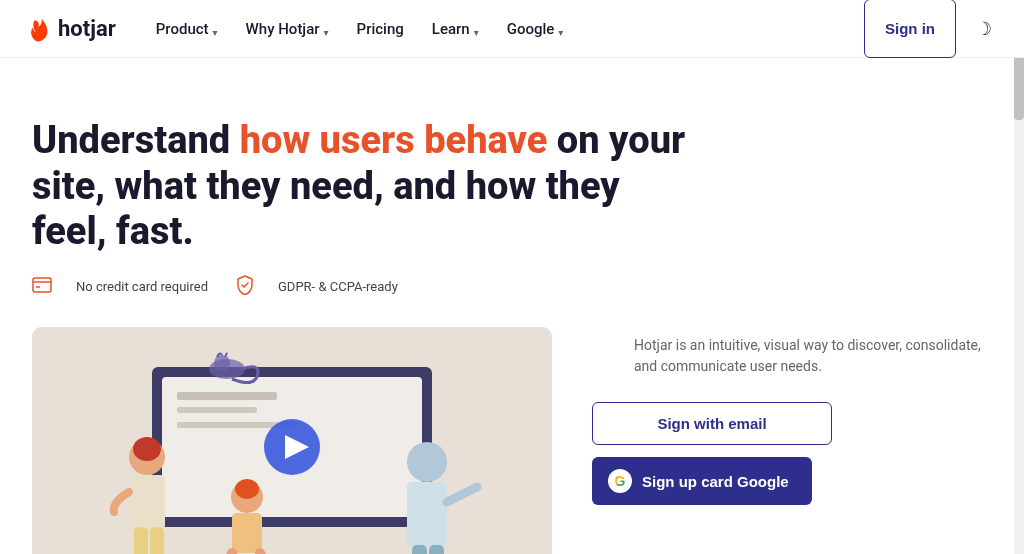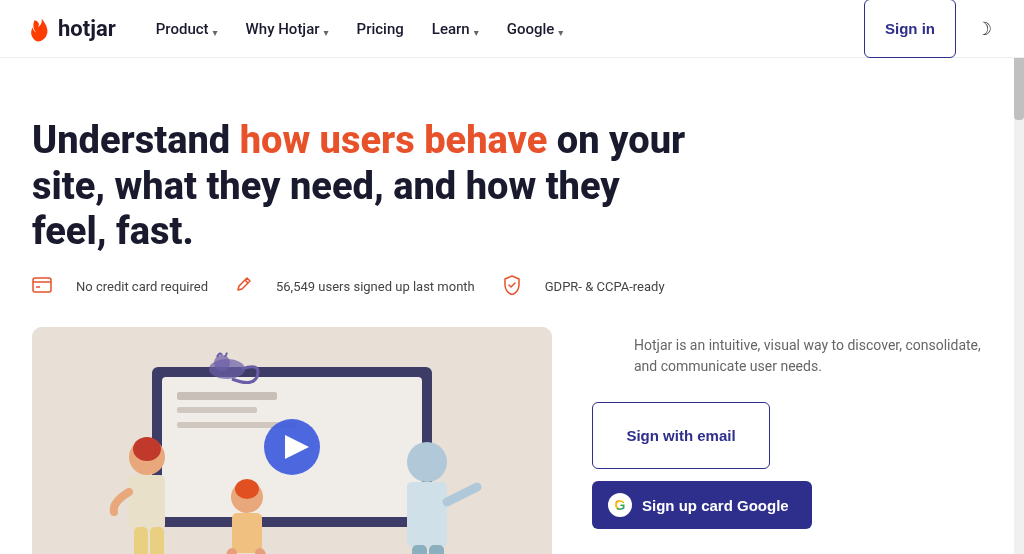--- a/index.html
+++ b/index.html
@@ -188,22 +188,22 @@
     }
     .right-panel .description {
       font-size: 14px;
       color: #666;
       line-height: 1.55;
       margin-bottom: 24px;
       margin-left: 42px;
     }
     .btn-email {
       display: block;
-      width: 178px;
-      padding: 24px 16px;
+      width: 240px;
+      padding: 12px 16px;
       border: 1.5px solid #2e2e8c;
       border-radius: 6px;
       background: #fff;
       color: #2e2e8c;
       font-size: 15px;
       font-weight: 600;
       cursor: pointer;
       text-align: center;
       margin-bottom: 12px;
     }
@@ -294,29 +294,20 @@
         <svg width="20" height="16" viewBox="0 0 20 16" fill="none">
             <rect x="1" y="1" width="18" height="14" rx="2" stroke="#e8522a" stroke-width="1.5"></rect>
             <line x1="1" y1="5" x2="19" y2="5" stroke="#e8522a" stroke-width="1.5"></line>
             <line x1="4" y1="10" x2="8" y2="10" stroke="#e8522a" stroke-width="1.5"></line>
           </svg>
       </span>
       <span>No credit card required</span>
     </div>
     <div class="badge">
       <span class="badge-icon">
-        <svg width="16" height="18" viewBox="0 0 16 18" fill="none">
-            <path d="M2 14l1-4 8-8 3 3-8 8-4 1z" stroke="#e8522a" stroke-width="1.5" stroke-linejoin="round"></path>
-            <line x1="9" y1="4" x2="12" y2="7" stroke="#e8522a" stroke-width="1.5"></line>
-          </svg>
-      </span>
-      <span>56,549 users signed up last month</span>
-    </div>
-    <div class="badge">
-      <span class="badge-icon">
         <svg width="18" height="20" viewBox="0 0 18 20" fill="none">
             <path d="M9 1L2 4v6c0 4.4 3 8.5 7 9.5C13 18.5 16 14.4 16 10V4L9 1z" stroke="#e8522a" stroke-width="1.5" stroke-linejoin="round"></path>
             <polyline points="6,10 8,12 12,8" stroke="#e8522a" stroke-width="1.5" stroke-linecap="round" stroke-linejoin="round"></polyline>
           </svg>
       </span>
       <span>GDPR- &amp; CCPA-ready</span>
     </div>
   </div>
 
   <div class="two-col">

